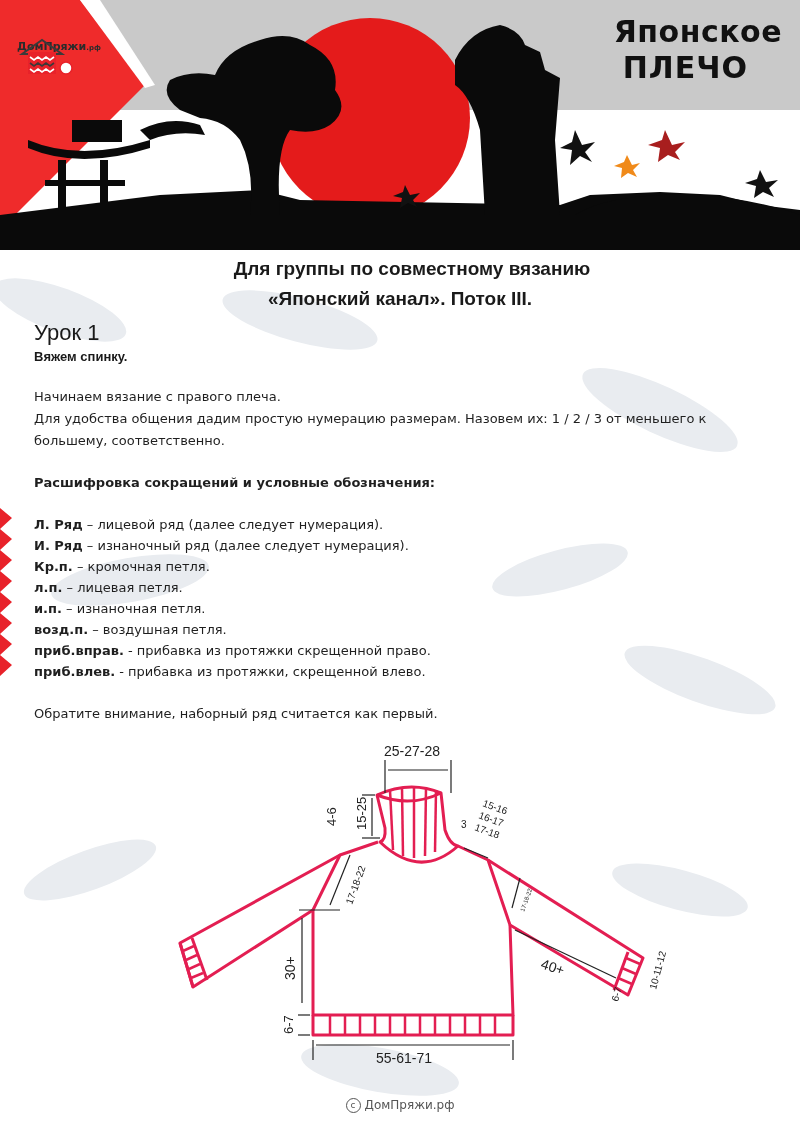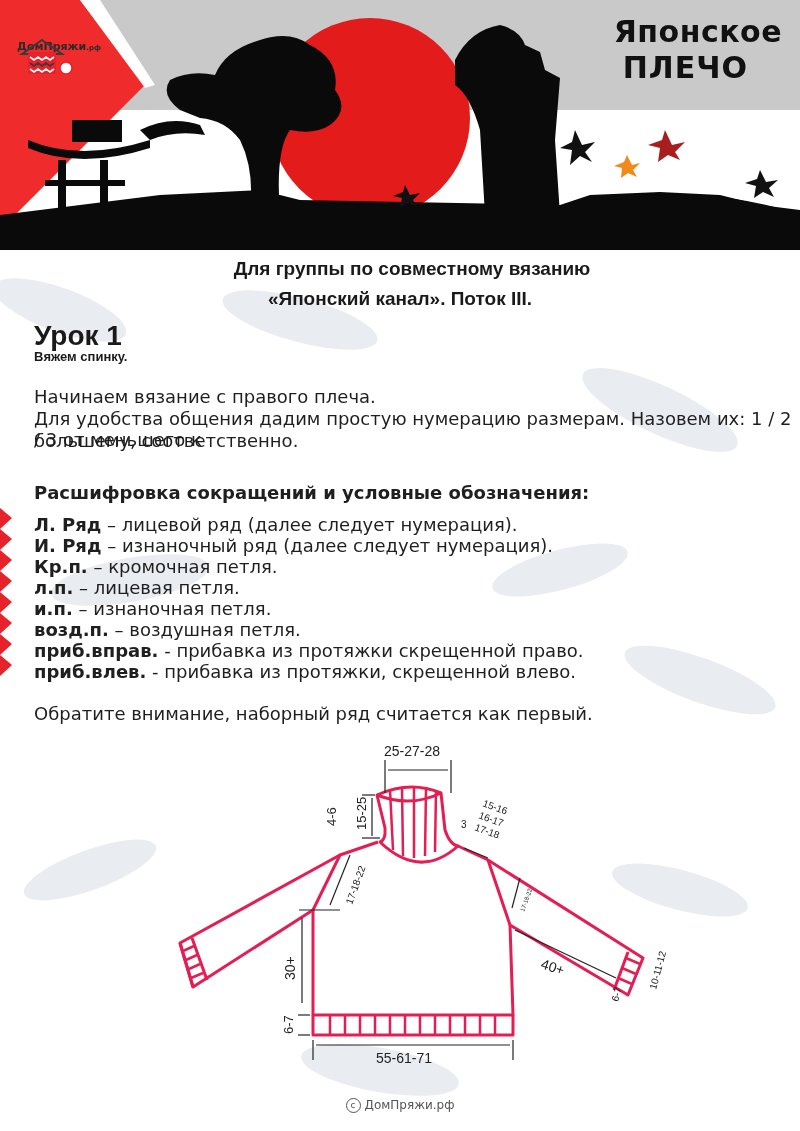--- a/index.html
+++ b/index.html
@@ -7,23 +7,23 @@
   .banner { position:absolute; left:0; top:0; width:800px; height:250px; overflow:hidden; background:#fff; }
   .banner svg { position:absolute; left:0; top:0; }
   .logo { position:absolute; left:14px; top:38px; width:90px; text-align:center; }
   .logo-text { font-family:"DejaVu Sans", sans-serif; font-weight:bold; font-size:11px; color:#2b2b2b; margin-top:2px; white-space:nowrap; }
   .logo-text small { font-size:7px; }
   .title-box { position:absolute; left:551px; top:0; width:249px; height:110px; }
   .title-line1 { position:absolute; right:18px; top:14px; font-family:"DejaVu Sans", sans-serif; font-weight:bold; font-size:30px; color:#111; letter-spacing:0.5px; }
   .title-line2 { position:absolute; right:52px; top:50px; font-family:"DejaVu Sans", sans-serif; font-weight:bold; font-size:30px; color:#111; letter-spacing:1px; }
   .bg-pattern { position:absolute; left:0; top:250px; width:800px; height:881px; }
   .heading { position:absolute; left:0; width:800px; text-align:center; font-family:"Liberation Sans", sans-serif; font-weight:bold; font-size:19px; color:#1a1a1a; }
-  .lesson { position:absolute; left:34px; top:320px; font-family:"Liberation Sans", sans-serif; font-weight:bold; font-size:28px; }
+  .lesson { position:absolute; left:34px; top:320px; font-family:"Liberation Sans", sans-serif; font-weight:normal; font-size:22px; }
   .sub { position:absolute; left:34px; top:349px; font-family:"Liberation Sans", sans-serif; font-weight:bold; font-size:13px; }
-  .p { position:absolute; left:34px; font-family:"DejaVu Sans", sans-serif; font-size:18px; color:#1f1f1f; line-height:21px; }
+  .p { position:absolute; left:34px; font-family:"DejaVu Sans", sans-serif; font-size:13px; color:#1f1f1f; line-height:21px; }
   .p b { font-weight:bold; }
   .zigzag { position:absolute; left:0; top:508px; }
   .diagram { position:absolute; left:170px; top:735px; }
   .footer { position:absolute; left:0; top:1098px; width:800px; text-align:center; font-family:"DejaVu Sans", sans-serif; font-size:12px; color:#555; }
   .footer .copy { display:inline-block; width:13px; height:13px; border:1px solid #555; border-radius:50%; font-size:9px; line-height:13px; text-align:center; margin-right:4px; vertical-align:middle; }
 </style>
 </head>
 <body>
 
 <div class="banner">
@@ -93,21 +93,21 @@
 <div class="heading" style="top:258px;padding-left:12px;">Для группы по совместному вязанию</div>
 <div class="heading" style="top:288px;">«Японский канал». Поток III.</div>
 
 <div class="lesson">Урок 1</div>
 <div class="sub">Вяжем спинку.</div>
 
 <div class="p" style="top:386px;">Начинаем вязание с правого плеча.</div>
 <div class="p" style="top:408px;">Для удобства общения дадим простую нумерацию размерам. Назовем их: 1 / 2 / 3 от меньшего к</div>
 <div class="p" style="top:430px;">большему, соответственно.</div>
 
-<div class="p" style="top:472px; font-weight:bold;margin-top:10px;">Расшифровка сокращений и условные обозначения:</div>
+<div class="p" style="top:472px; font-weight:bold;">Расшифровка сокращений и условные обозначения:</div>
 
 <svg class="zigzag" width="16" height="172" viewBox="0 0 16 172">
   <path d="M0,0 L12,10 L0,21 L12,31 L0,42 L12,52 L0,63 L12,73 L0,84 L12,94 L0,105 L12,115 L0,126 L12,136 L0,147 L12,157 L0,168 Z" fill="#e8222a"></path>
 </svg>
 
 <div>
   <div class="p" style="top:514px;"><b>Л. Ряд</b><span> – лицевой ряд (далее следует нумерация).</span></div>
   <div class="p" style="top:535px;"><b>И. Ряд</b><span> –  изнаночный ряд (далее следует нумерация).</span></div>
   <div class="p" style="top:556px;"><b>Кр.п.</b><span> – кромочная петля.</span></div>
   <div class="p" style="top:577px;"><b>л.п.</b><span> – лицевая петля.</span></div>

